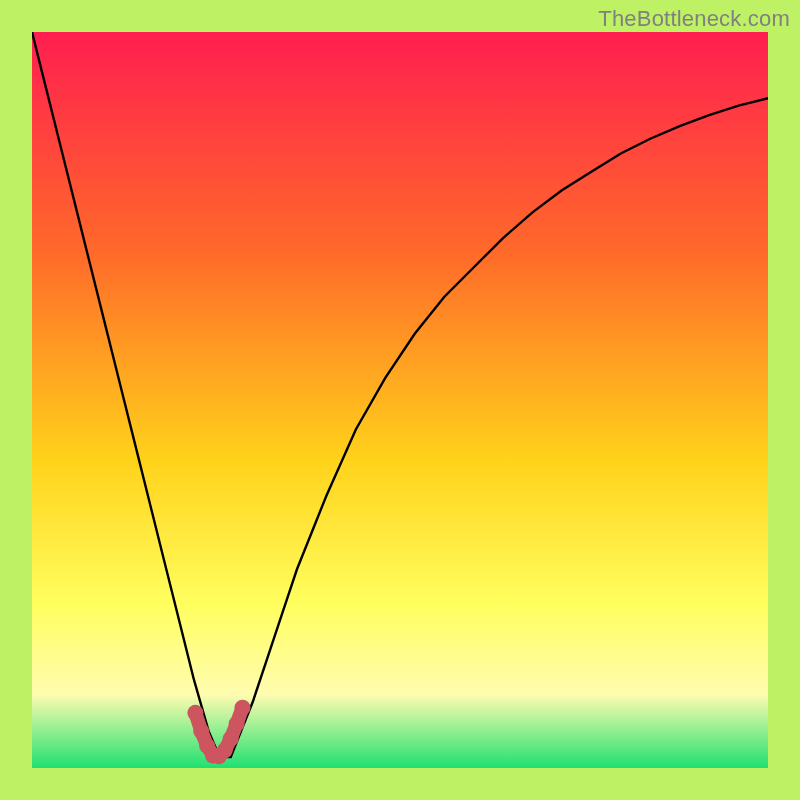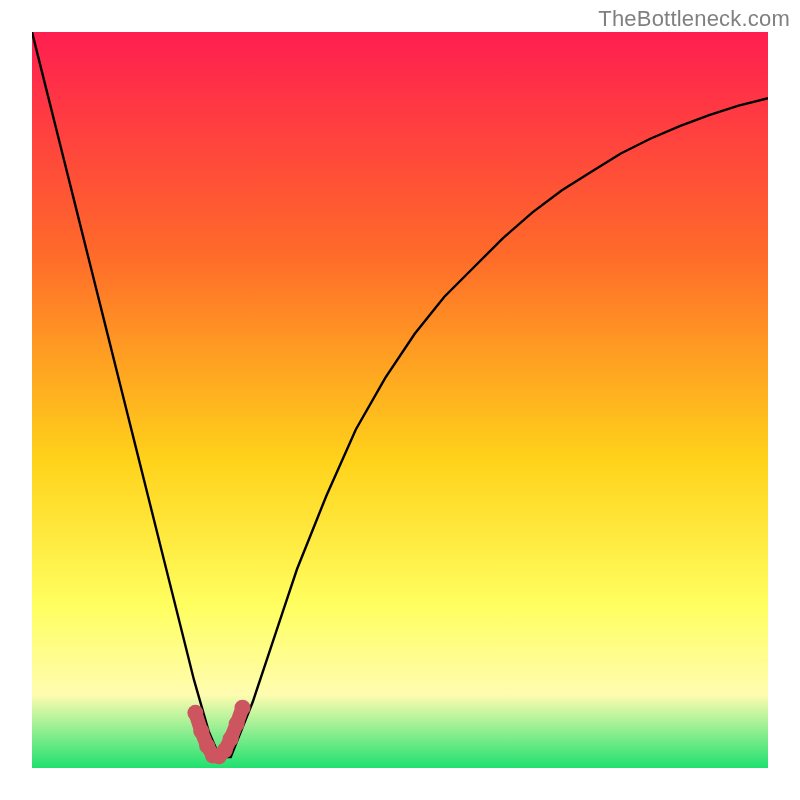--- a/index.html
+++ b/index.html
@@ -7,21 +7,21 @@
     padding: 0;
     width: 800px;
     height: 800px;
     background: #000;
     font-family: Arial, Helvetica, sans-serif;
   }
   .frame {
     position: relative;
     width: 800px;
     height: 800px;
-    background: #ffffff;
+    background: #bef264;
   }
   .watermark {
     position: absolute;
     top: 6px;
     right: 10px;
     color: #808080;
     font-size: 22px;
     font-weight: 500;
     letter-spacing: 0.2px;
   }

